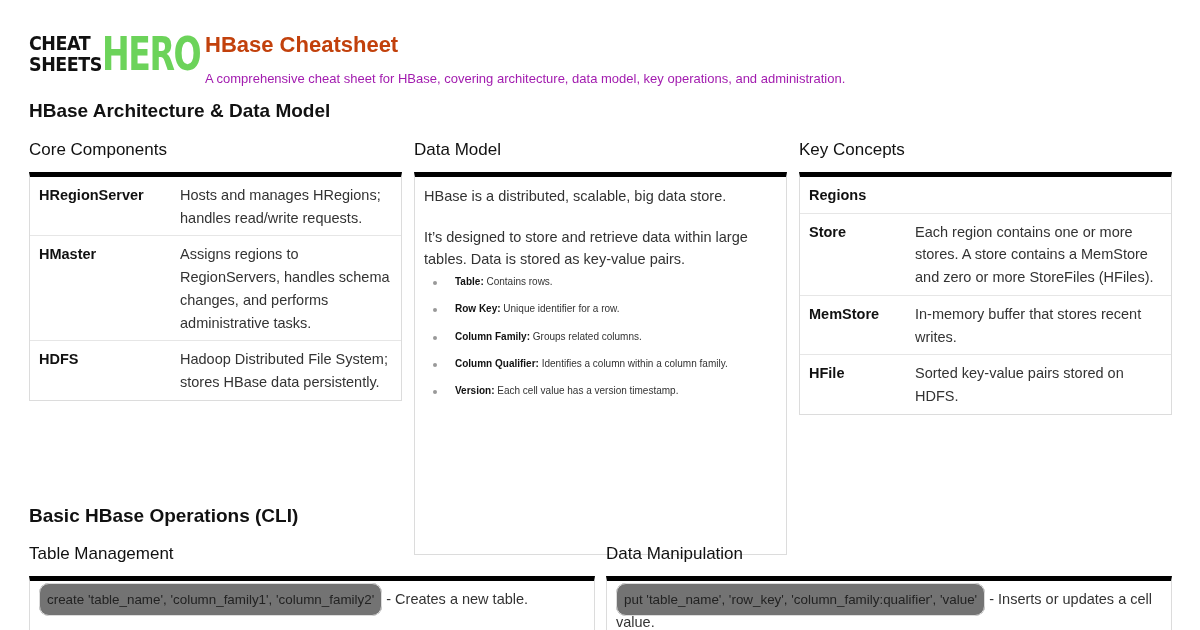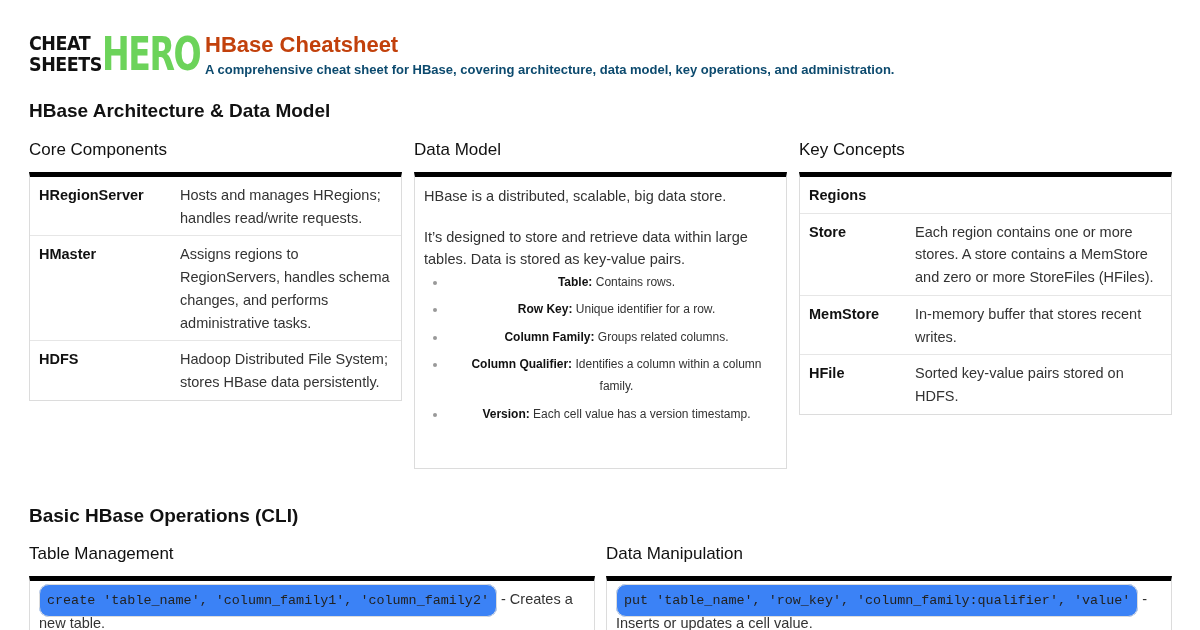--- a/index.html
+++ b/index.html
@@ -5,39 +5,39 @@
     * { box-sizing: border-box; margin: 0; padding: 0; }
     html, body { width: 1200px; height: 630px; overflow: hidden; background: #ffffff; }
     body { font-family: "Liberation Sans", "DejaVu Sans", sans-serif; color: #1a1a1a; position: relative; }
 
     .header { position: absolute; left: 29px; top: 31px; display: flex; align-items: flex-start; }
     .logo { display: flex; align-items: center; height: 46px; }
     .logo-left { display: flex; flex-direction: column; font-family: "DejaVu Sans", sans-serif; font-weight: 900; font-size: 19px; line-height: 21px; letter-spacing: -0.5px; color: #111; transform: scaleX(0.92); transform-origin: left center; }
     .logo-hero { font-family: "DejaVu Sans", sans-serif; font-weight: 900; font-size: 46px; line-height: 46px; color: #6cd35a; letter-spacing: -2px; margin-left: -6px; transform: scaleX(0.72); transform-origin: left center; }
     .title-block { position: absolute; left: 176px; top: 0; width: 800px; }
     .page-title { font-size: 22px; font-weight: bold; color: #c2410c; line-height: 28px; white-space: nowrap; }
-    .page-subtitle { font-size: 13px; color: #0c4a6e; margin-top: 3px; white-space: nowrap; font-weight: bold; }
+    .page-subtitle { font-size: 13px; color: #a21caf; margin-top: 12px; white-space: nowrap; }
 
     .section-title { position: absolute; font-size: 19px; font-weight: bold; color: #111; white-space: nowrap; }
     .sub-title { position: absolute; font-size: 17px; color: #111; white-space: nowrap; }
 
     .card { position: absolute; border: 1px solid #dcdcdc; border-top: 5px solid #000; background: #fff; }
     .kv-row { display: flex; border-bottom: 1px solid #e6e6e6; padding: 7px 0 6px 0; }
     .kv-row:last-child { border-bottom: none; }
     .kv-key { font-weight: bold; font-size: 14.5px; line-height: 22.7px; color: #111; padding-left: 9px; flex-shrink: 0; }
     .kv-val { font-size: 14.5px; line-height: 22.7px; color: #333; padding-right: 8px; margin-left: 22px; }
 
     .dm-text { font-size: 14.5px; line-height: 22.7px; color: #333; padding: 0 9px; }
     .dm-list { list-style: none; padding-left: 12px; margin-top: 0; }
-    .dm-list li { position: relative; padding-left: 28px; font-size: 12px; line-height: 22.7px; color: #333; margin-bottom: 4.5px; padding-right: 8px; text-align: center; }
+    .dm-list li { position: relative; padding-left: 28px; font-size: 10px; line-height: 22.7px; color: #333; margin-bottom: 4.5px; padding-right: 8px; }
     .dm-list li::before { content: ""; position: absolute; left: 6px; top: 10px; width: 4px; height: 4px; border-radius: 50%; background: #999; }
     .dm-list b { color: #111; }
 
     .code-card-body { padding: 7px 9px 0 9px; font-size: 14.5px; line-height: 23px; color: #333; }
-    .code-chip { font-family: Liberation Mono, monospace; font-size: 13.4px; background: #3b82f6; border: 1px solid #dcdcdc; border-radius: 10px; padding: 8px 7px; color: #222; white-space: nowrap; }
+    .code-chip { font-family: Liberation Sans, sans-serif; font-size: 13.4px; background: #737373; border: 1px solid #dcdcdc; border-radius: 10px; padding: 8px 7px; color: #222; white-space: nowrap; }
   </style>
 </head>
 <body>
 
 <div class="header">
   <div class="logo">
     <div class="logo-left">
       <span>CHEAT</span>
       <span>SHEETS</span>
     </div>
@@ -61,21 +61,21 @@
     <div class="kv-key" style="width:128px;">HMaster</div>
     <div class="kv-val">Assigns regions to RegionServers, handles schema changes, and performs administrative tasks.</div>
   </div>
   <div class="kv-row">
     <div class="kv-key" style="width:128px;">HDFS</div>
     <div class="kv-val">Hadoop Distributed File System; stores HBase data persistently.</div>
   </div>
 </div>
 
 <div class="sub-title" style="left:414px; top:140px;">Data Model</div>
-<div class="card" style="left:414px; top:172px; width:373px; height:297px; padding-top:8px;">
+<div class="card" style="left:414px; top:172px; width:373px; height:383px; padding-top:8px;">
   <p class="dm-text">HBase is a distributed, scalable, big data store.</p>
   <p class="dm-text" style="margin-top:18px;">It’s designed to store and retrieve data within large tables. Data is stored as key-value pairs.</p>
   <ul class="dm-list">
     <li><b>Table:</b><span> Contains rows.</span></li>
     <li><b>Row Key:</b><span> Unique identifier for a row.</span></li>
     <li><b>Column Family:</b><span> Groups related columns.</span></li>
     <li><b>Column Qualifier:</b><span> Identifies a column within a column family.</span></li>
     <li><b>Version:</b><span> Each cell value has a version timestamp.</span></li>
   </ul>
 </div>

